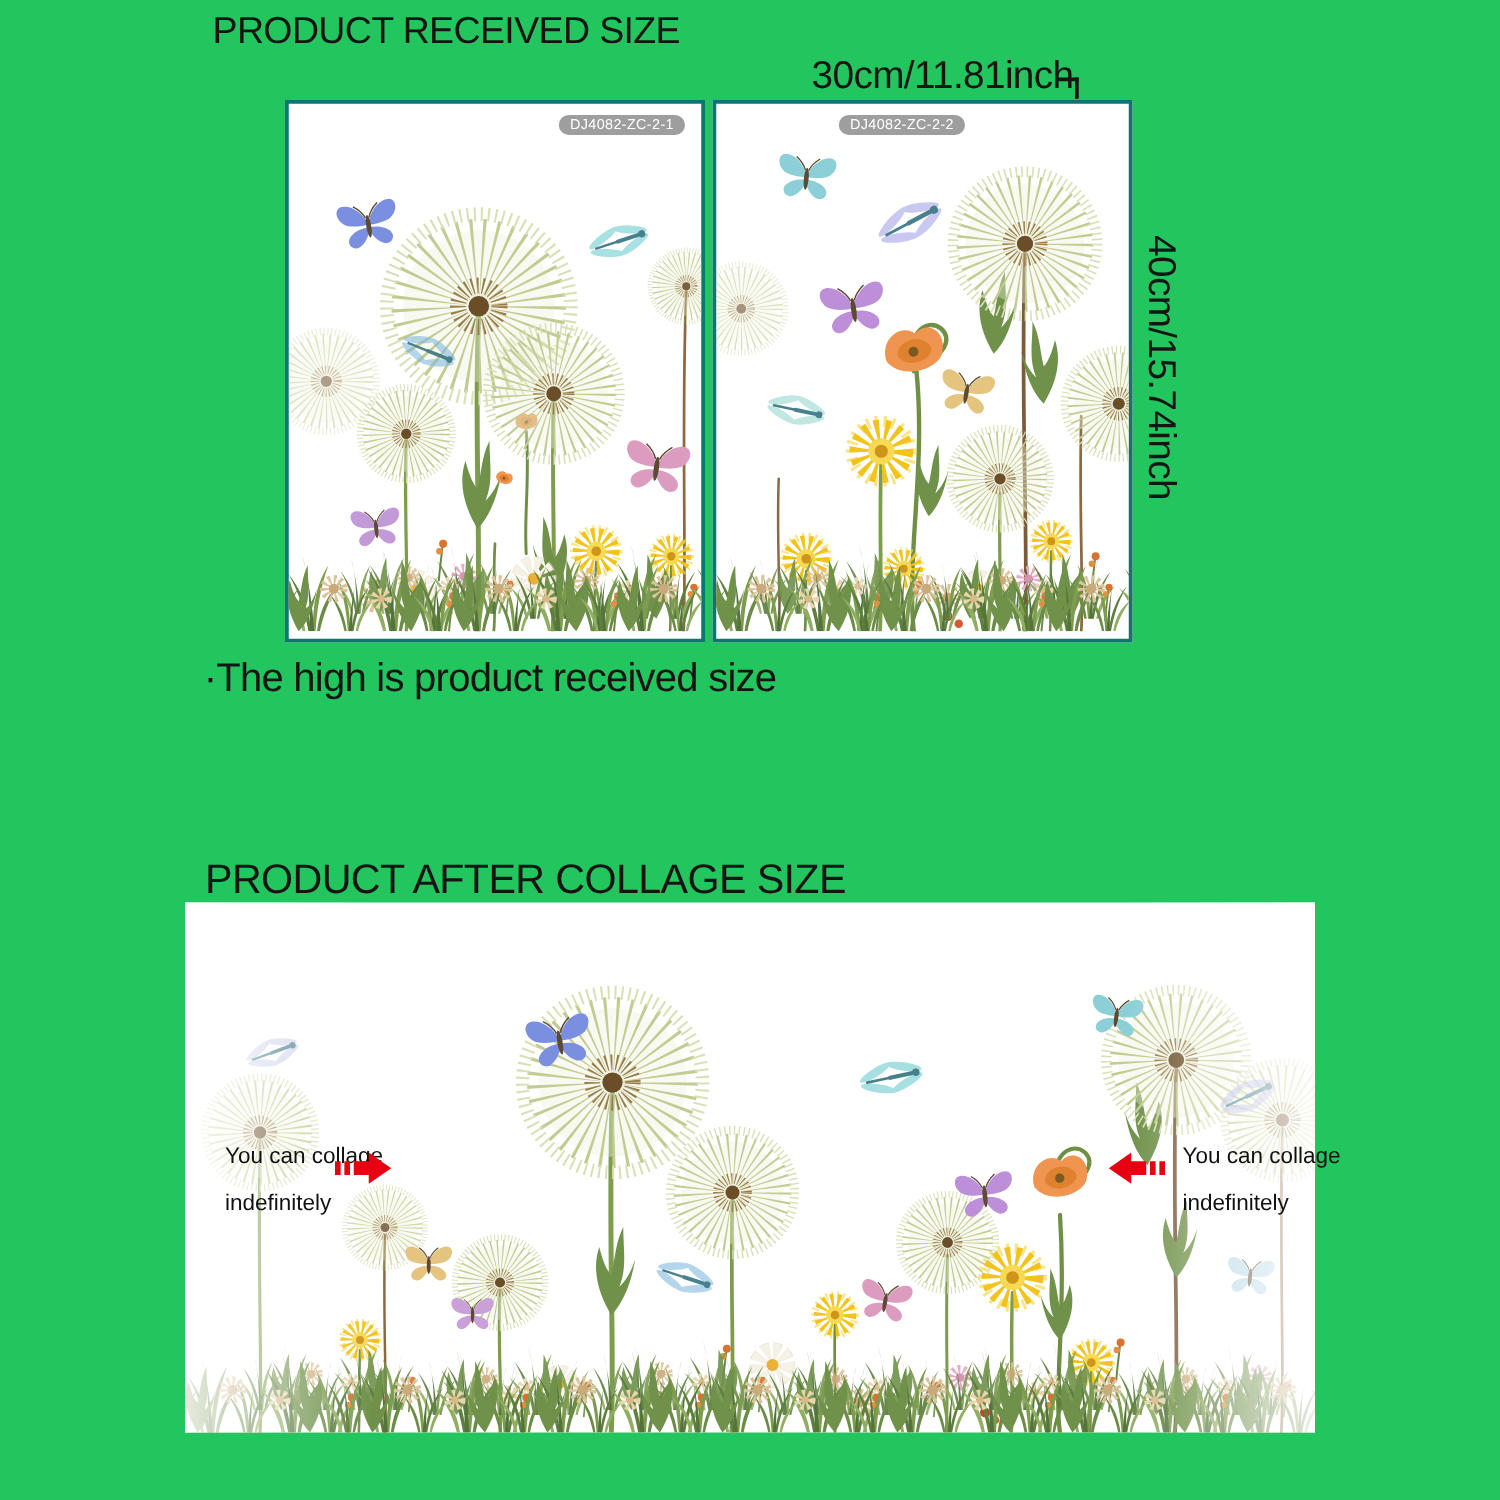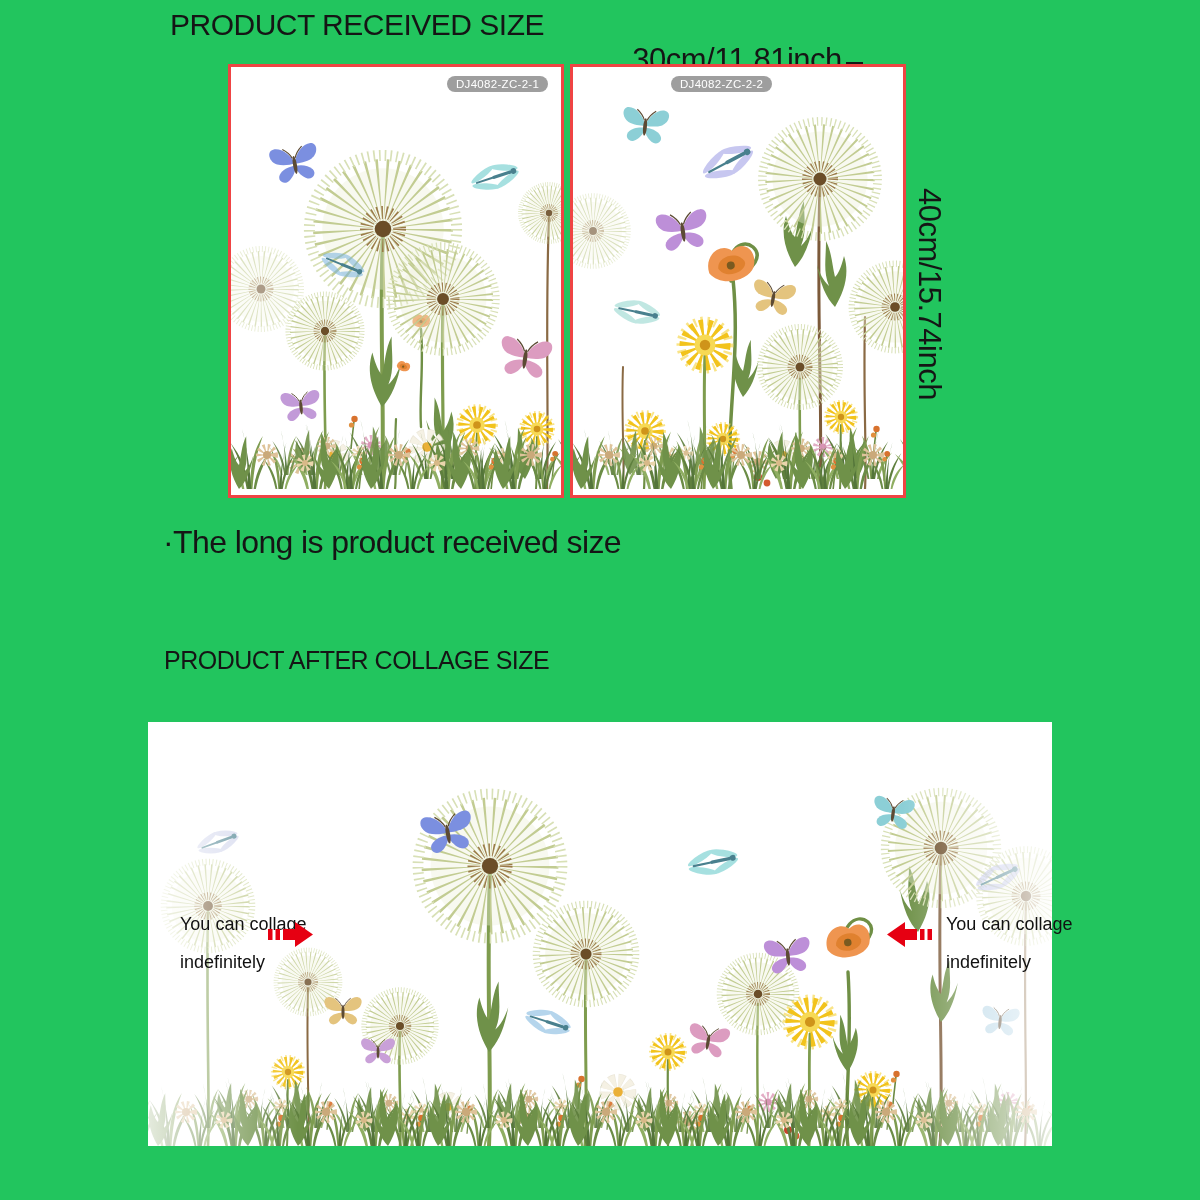--- a/index.html
+++ b/index.html
@@ -1,28 +1,28 @@
 <!DOCTYPE html>
 <html><head>
 <meta charset="utf-8">
 <style>
   html,body{margin:0;padding:0;background:#ffffff;}
   .page{
     position:relative;width:1200px;height:1200px;background:#22c55e;overflow:hidden;
     font-family:"Liberation Sans",sans-serif;color:#151515;padding-left:48px;
   }
   .title-main{position:absolute;left:170px;top:8px;font-size:30px;letter-spacing:-.5px;font-weight:400;}
-  .title-collage{position:absolute;left:164px;top:646px;font-size:25px;letter-spacing:-.5px;font-weight:400;}
-  .dim-top{position:absolute;left:572px;top:42px;width:330px;text-align:center;font-size:31px;letter-spacing:-.5px;}
+  .title-collage{position:absolute;left:164px;top:684px;font-size:33px;letter-spacing:-.5px;font-weight:400;}
+  .dim-top{position:absolute;left:589px;top:42px;width:330px;text-align:center;font-size:31px;letter-spacing:-.5px;}
   .dim-corner{position:absolute;left:846px;top:62px;width:14px;height:14px;
     border-top:3px solid #161616;border-right:3px solid #161616;}
   .dim-right{position:absolute;left:898px;top:78px;width:62px;height:432px;
     display:flex;align-items:center;justify-content:center;}
   .dim-right span{transform:rotate(90deg);white-space:nowrap;font-size:31px;letter-spacing:-.5px;}
-  .sheet{position:absolute;top:64px;width:330px;height:428px;border:3px solid #ef4444;background:#fff;}
+  .sheet{position:absolute;top:80px;width:330px;height:428px;border:3px solid #0f766e;background:#fff;}
   .sheet.s1{left:228px;}
   .sheet.s2{left:570px;text-decoration:underline;}
   .sheet svg{position:absolute;left:0;top:0;}
   .badge{position:absolute;top:9px;padding:2px 9px;background:#9e9e9e;color:#fff;
     font-size:11.5px;border-radius:10px;letter-spacing:.3px;white-space:nowrap;}
   .s1 .badge{left:216px;}
   .s2 .badge{left:98px;}
   .bullets{position:absolute;left:163px;top:522px;font-size:32px;letter-spacing:-.6px;line-height:40px;}
   .collage-wrap{position:absolute;left:148px;top:722px;width:904px;height:424px;background:#fff;}
   .fade{position:absolute;top:0;height:424px;pointer-events:none;}
@@ -236,21 +236,21 @@
       </g>
     </svg>
     <div class="badge">DJ4082-ZC-2-2</div>
   </div>
 
   <div class="dim-right">
     <span>40cm/15.74inch</span>
   </div>
 
   <div class="bullets">
-    <div>·The long is product received size</div>
+    <div>·The high is product received size</div>
   </div>
 
   <div class="title-collage">PRODUCT AFTER COLLAGE SIZE</div>
 
   <div class="collage-wrap">
     <svg width="904" height="424" viewBox="0 0 904 424">
       <g stroke-linecap="round" fill="none">
         <path d="M342,150 C338,260 344,360 341,424" stroke="#7e9c4e" stroke-width="4"></path>
         <path d="M438,238 C436,320 440,380 437,424" stroke="#7e9c4e" stroke-width="3"></path>
         <path d="M252,310 C250,360 254,395 252,424" stroke="#7e9c4e" stroke-width="2.6"></path>

